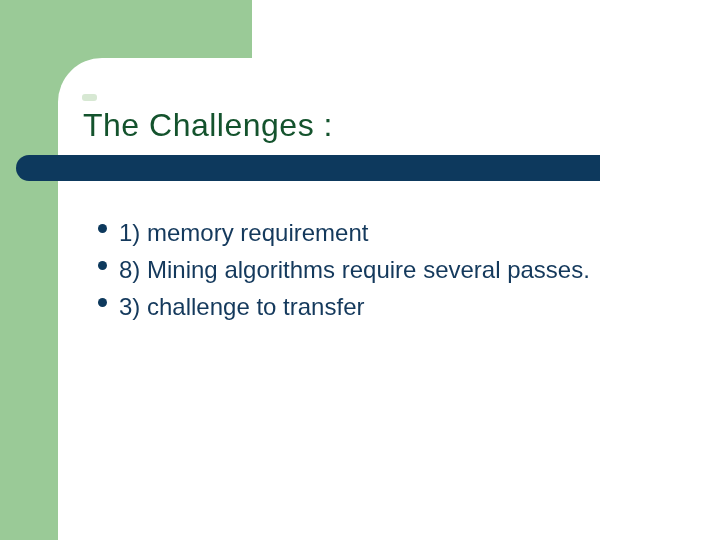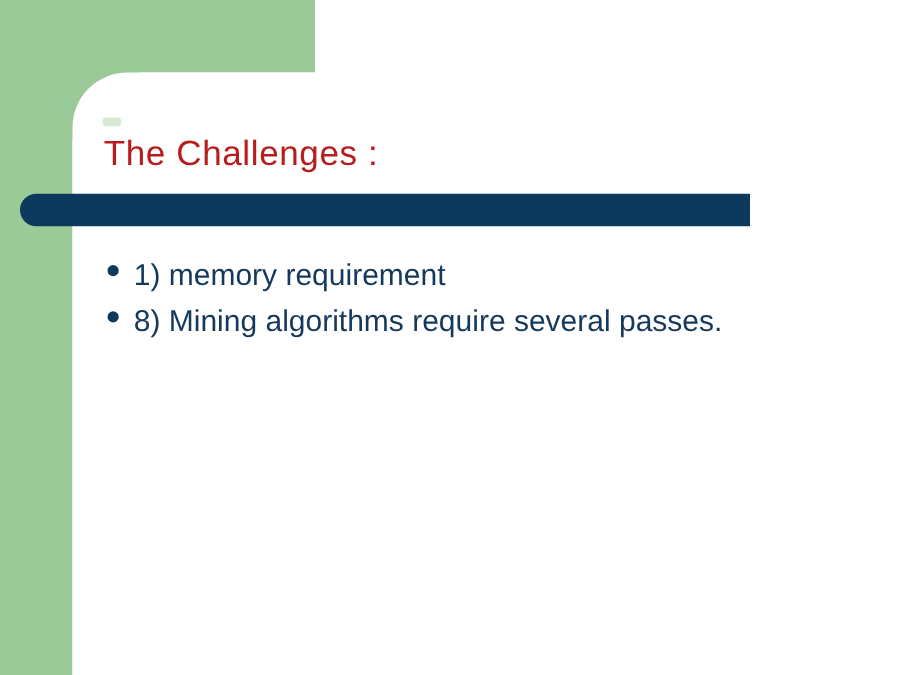--- a/index.html
+++ b/index.html
@@ -51,39 +51,39 @@
     position: absolute;
     left: 82px; top: 94px;
     width: 15px; height: 7px;
     border-radius: 3px;
     background: #d7e8d3;
     z-index: 3;
   }
   .slide-title {
     position: absolute;
     left: 83px; top: 109px;
-    font-size: 28px;
+    font-size: 32px;
     line-height: 1;
-    color: #b91c1c;
+    color: #14532d;
     letter-spacing: 0.5px;
     white-space: nowrap;
     z-index: 3;
   }
   .title-bar {
     position: absolute;
     left: 16px; top: 155px;
     width: 584px; height: 26px;
     background: #0d395d;
     border-radius: 13px 0 0 13px;
     z-index: 3;
   }
   .bullet-list {
     position: absolute;
     left: 82px; top: 198px;
-    margin: 4px; padding: 0;
+    margin: 16px; padding: 0;
     list-style: none;
     z-index: 3;
   }
   .bullet-item {
     position: relative;
     padding-left: 21px;
     height: 37px;
     line-height: 37px;
     font-size: 24px;
     color: #14395c;
@@ -114,14 +114,18 @@
 
   <ul class="bullet-list">
     <li class="bullet-item">
       <span class="bullet-dot"></span>
       <span>1) memory requirement</span>
     </li>
     <li class="bullet-item">
       <span class="bullet-dot"></span>
       <span>8) Mining algorithms require several passes.</span>
     </li>
+    <li class="bullet-item">
+      <span class="bullet-dot"></span>
+      <span>3) challenge to transfer</span>
+    </li>
   </ul>
 </div>
 
 </body></html>

